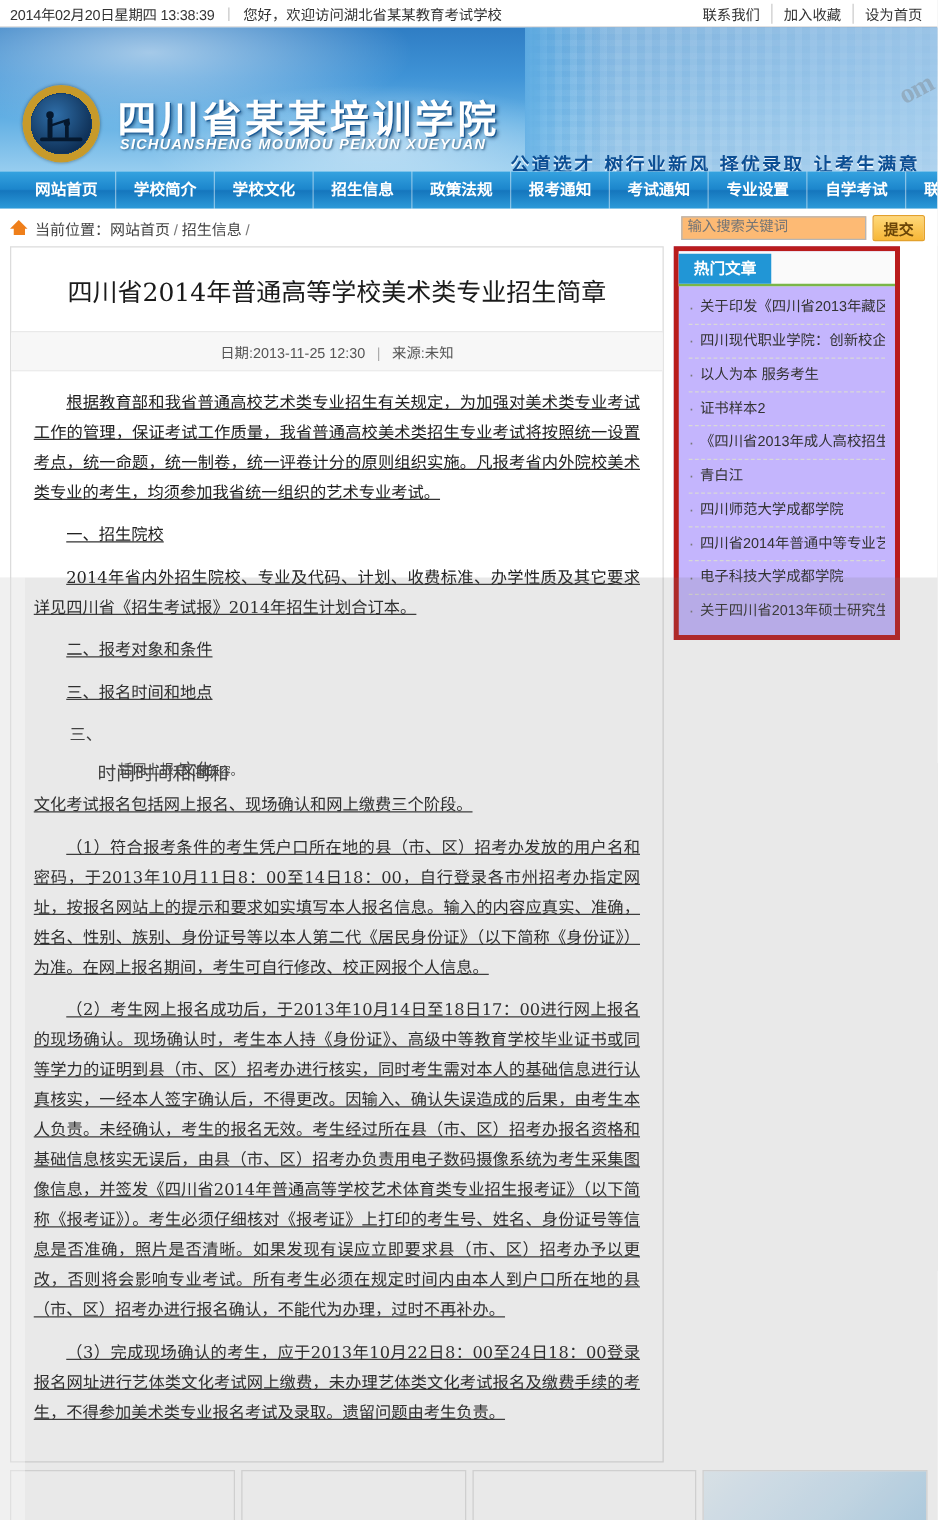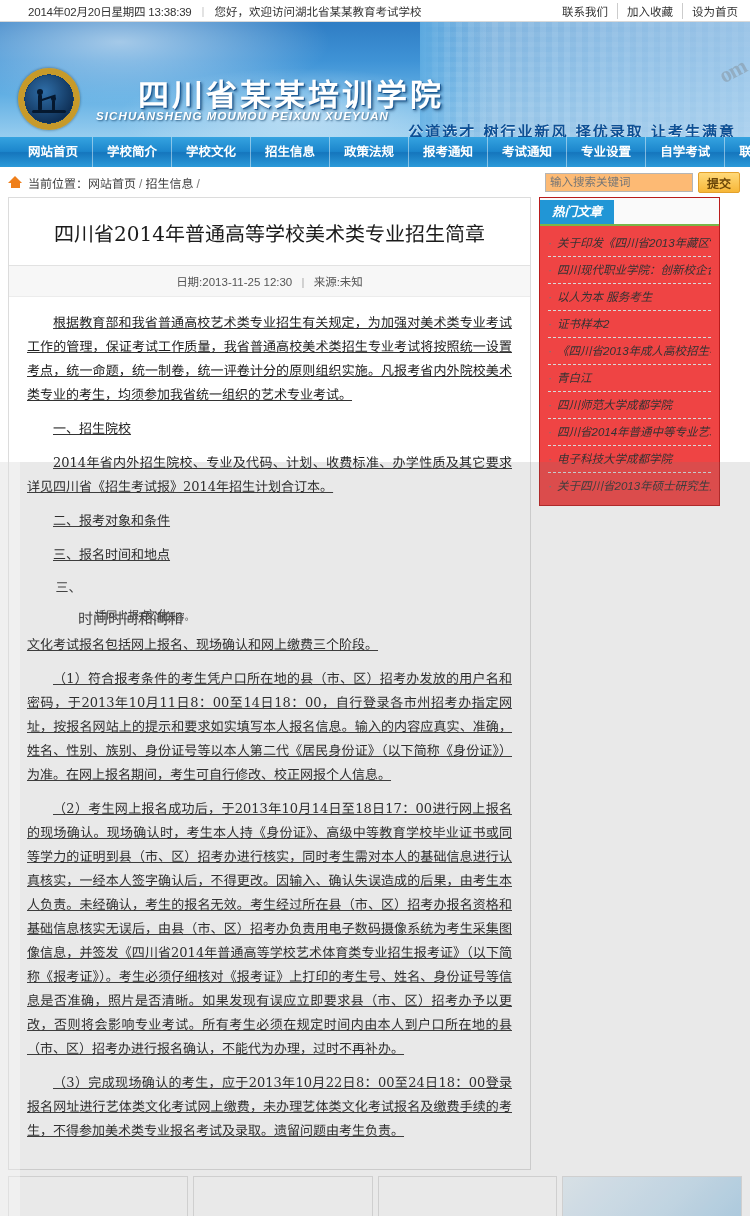--- a/index.html
+++ b/index.html
@@ -13,21 +13,21 @@
   .page{width:750px;height:1216px;position:relative;overflow:hidden;}
 
   
   .topbar{
     height:22px;border-bottom:1px solid #d9d9d9;
     display:flex;align-items:center;
     padding:0 8px;box-sizing:border-box;
     font-size:11.5px;color:#333;background:#fff;
   }
   .topbar .tleft{display:flex;align-items:center;gap:6px;}
-  .topbar .datetime{letter-spacing:-0.2px;margin-left:20px;}
+  .topbar .datetime{letter-spacing:-0.2px;}
   .topbar .sep{color:#c6c6c6;margin:0 4px;}
   .topbar .welcome{}
   .topbar .tright{margin-left:auto;display:flex;align-items:center;}
   .topbar .tright a{color:#333;text-decoration:none;padding:0 9px;border-right:1px solid #ccc;}
   .topbar .tright a:last-child{border-right:none;padding-right:4px;}
 
   
   .banner{
     position:relative;height:115px;overflow:hidden;
     background:
@@ -68,21 +68,20 @@
   .crest .fig .p2:before{content:"";position:absolute;left:-1px;top:-4px;width:5px;height:5px;border-radius:50%;background:#05182e;}
   .crest .fig .arm{position:absolute;left:8px;bottom:14px;width:16px;height:2px;background:#05182e;transform:rotate(-18deg);}
   .crest .fig .ground{position:absolute;left:0;bottom:0;width:34px;height:3px;background:#05182e;border-radius:2px;}
 
   .site-title{
     position:absolute;left:94px;top:48px;
     font-family:"DejaVu Sans","Liberation Sans",sans-serif;
     font-size:31px;font-weight:bold;color:#ffffff;
     letter-spacing:3px;
     text-shadow:1px 1px 0 #1a5a96, 2px 2px 3px rgba(0,40,80,.6);
-    margin-left:44px;
   }
   .site-pinyin{
     position:absolute;left:96px;top:88px;
     font-size:11.5px;font-weight:bold;font-style:italic;color:#fff;
     letter-spacing:1.1px;
     text-shadow:1px 1px 2px rgba(0,50,90,.7);
   }
   .slogan{
     position:absolute;right:14px;top:98px;
     font-family:"DejaVu Serif","Liberation Serif",serif;
@@ -166,21 +165,21 @@
   .glitch{position:relative;height:22px;text-indent:0;margin:0 0 6px;padding-left:2em;}
   .glitch span{position:absolute;white-space:nowrap;color:#3a3a3a;}
   .g1{left:2.2em;top:0;font-size:13px;}
   .g2{left:3.4em;top:2px;font-size:15px;color:#555;}
   .g3{left:6.2em;top:1px;font-size:11px;color:#5a5a5a;}
   .g4{left:9.0em;top:0px;font-size:13px;}
   .g5{left:13.6em;top:4px;font-size:9.5px;color:#666;}
 
   
   .side{width:181px;flex:none;}
-  .side-box{border:1px solid #b91c1c;background:#ef4444;font-style:italic;}
+  .side-box{border:4px solid #b91c1c;background:#c4b5fd;}
   .side-head{
     height:26px;border-bottom:2px solid #7ab648;
     display:flex;align-items:flex-end;background:#fafafa;
   }
   .side-head .tab{
     background:#2196d6;color:#fff;font-size:12.5px;font-weight:bold;
     padding:0 12px;line-height:24px;height:24px;
   }
   .side-list{list-style:none;margin:0;padding:4px 8px 6px;}
   .side-list li{

